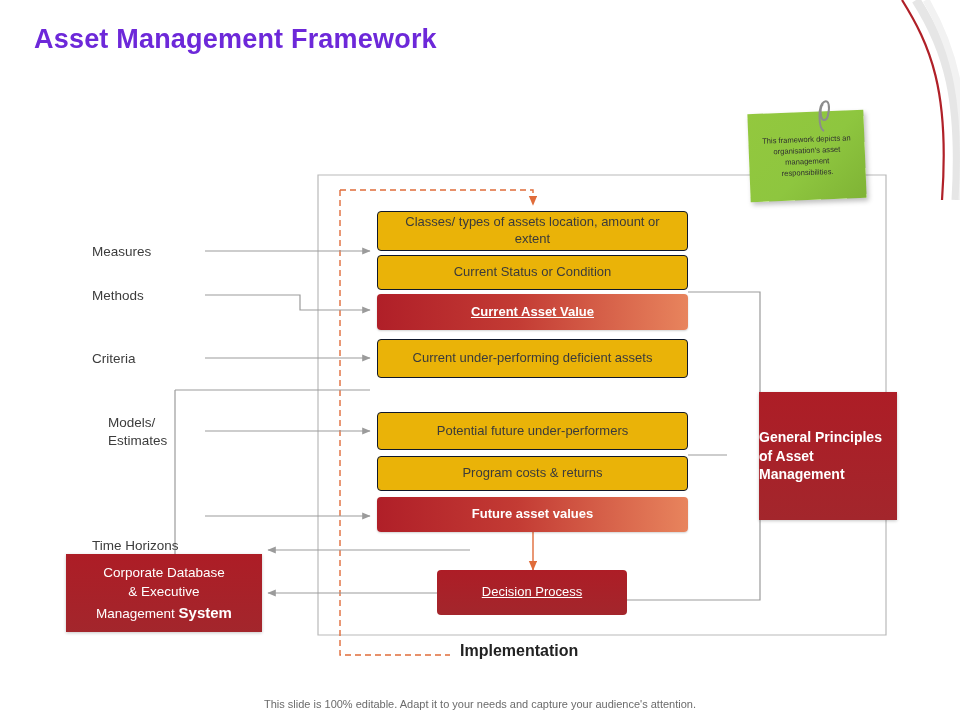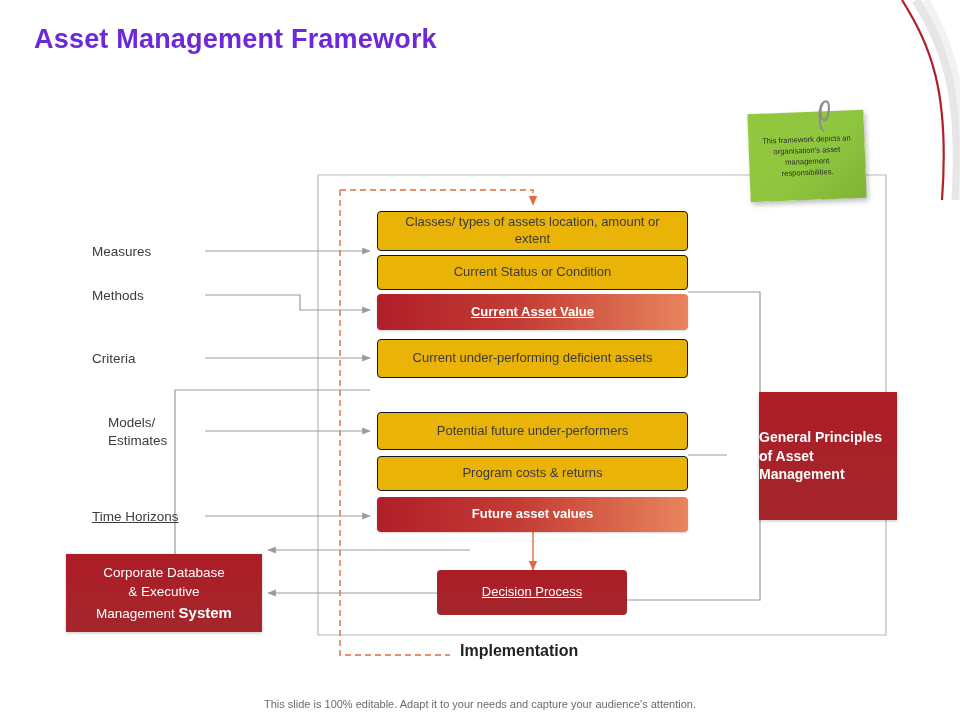--- a/index.html
+++ b/index.html
@@ -213,21 +213,21 @@
 
   <path d="M470 550 L268 550" fill="none" stroke="#9b9b9b" stroke-width="1.2" marker-end="url(#agray)"></path>
   <path d="M440 593 L268 593" fill="none" stroke="#9b9b9b" stroke-width="1.2" marker-end="url(#agray)"></path>
 </svg>
 
 <div class="left-label" style="left:92px; top:243px;">Measures</div>
 <div class="left-label" style="left:92px; top:287px;">Methods</div>
 <div class="left-label" style="left:92px; top:350px;">Criteria</div>
 <div class="left-label" style="left:108px; top:414px;">Models/
 Estimates</div>
-<div class="left-label" style="left:92px; top:508px;text-decoration:underline;">Time Horizons</div>
+<div class="left-label" style="left:92px; top:537px;">Time Horizons</div>
 
 <div class="cbox" style="top:211px; height:40px;">Classes/  types of assets location, amount or extent</div>
 <div class="cbox" style="top:255px; height:35px;">Current Status or Condition</div>
 <div class="cbox hl" style="top:294px; height:36px;text-decoration:underline;">Current Asset Value</div>
 <div class="cbox" style="top:339px; height:39px;">Current under-performing deficient assets</div>
 <div class="cbox" style="top:412px; height:38px;">Potential future under-performers</div>
 <div class="cbox" style="top:456px; height:35px;">Program costs &amp; returns</div>
 <div class="cbox hl" style="top:497px; height:35px;">Future asset values</div>
 <div class="cbox" style="top:570px; height:45px; left:437px; width:190px; border-color:#a3262c; border-width:1px; background:linear-gradient(to bottom,#ad1d26,#a3262c); color:#fff; border:none;text-decoration:underline;">Decision Process</div>
 

